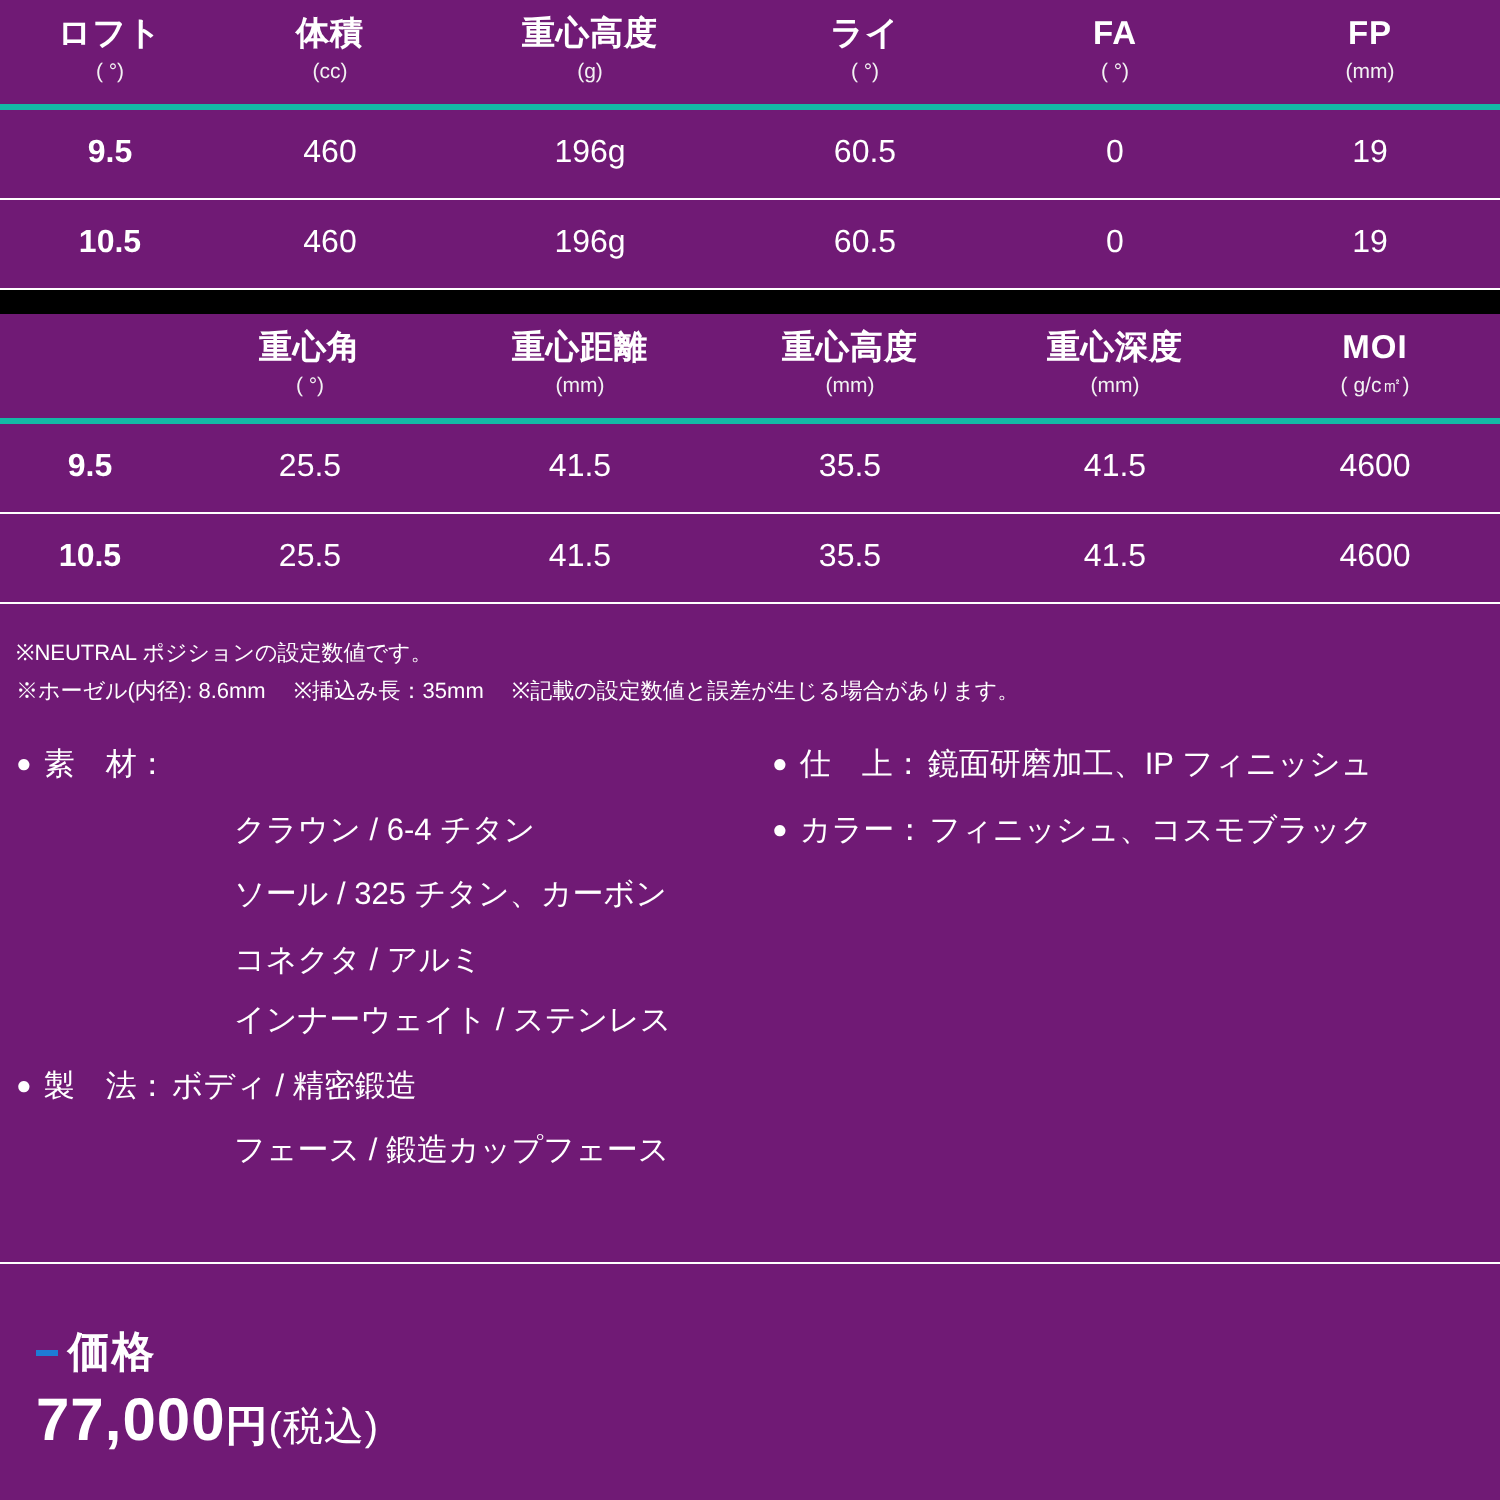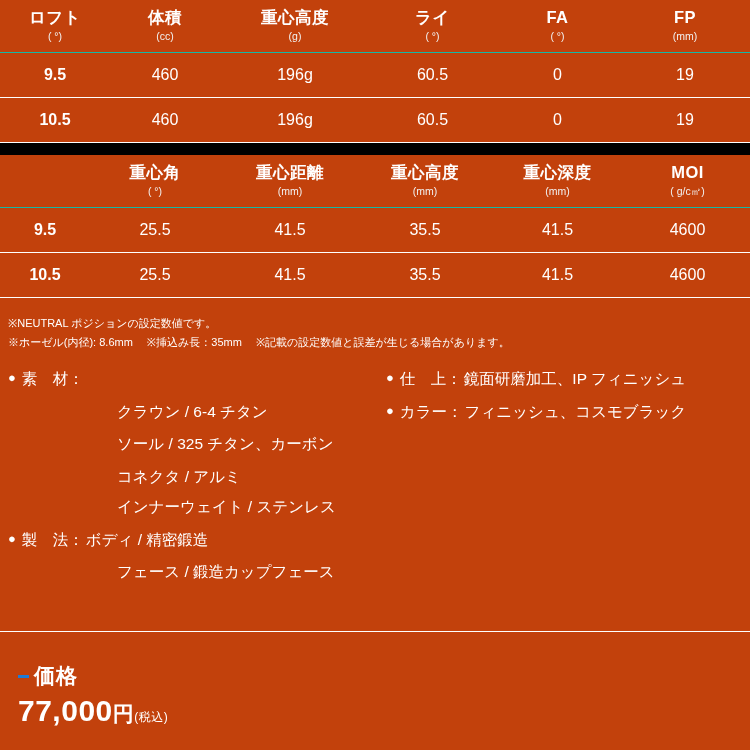--- a/index.html
+++ b/index.html
@@ -12,21 +12,21 @@
     height: 750px;
     overflow: hidden;
     font-family: "Liberation Sans", sans-serif;
     color: #ffffff;
     -webkit-font-smoothing: antialiased;
   }
   .page {
     position: relative;
     width: 750px;
     height: 750px;
-    background: #c2410c;
+    background: #701a75;
   }
 
   
   table.spec {
     width: 750px;
     border-collapse: collapse;
     table-layout: fixed;
   }
   table.spec th, table.spec td {
     text-align: center;
@@ -47,21 +47,21 @@
   .hdr-unit {
     font-size: 10.5px;
     display: block;
     margin-top: 3px;
     color: #f2f2f2;
   }
   .data-row td {
     font-size: 16px;
     height: 44px;
     vertical-align: middle;
-    border-top: 1px solid #14b8a6;
+    border-top: 3px solid #14b8a6;
     border-bottom: 1px solid #ffffff;
   }
   .data-row td.loft {
     font-weight: bold;
   }
   .table1 .data-row.r1 td { border-bottom: 1px solid #ffffff; }
   .table1 .data-row.r2 td { border-top: none; border-bottom: 1px solid #ffffff; }
   .table2 .data-row.r2 td { border-top: none; border-bottom: 1px solid #ffffff; }
 
   .gap-black {
@@ -142,21 +142,21 @@
     background: #1e7bd6;
     margin-right: 5px;
   }
   .price-main {
     margin-top: 4px;
     font-size: 30px;
     font-weight: bold;
     letter-spacing: 0.5px;
   }
   .price-yen { font-size: 21px; font-weight: bold; }
-  .price-tax { font-size: 12px; font-weight: normal; }
+  .price-tax { font-size: 20px; font-weight: normal; }
 </style>
 </head>
 <body>
 
 <div class="page">
 
   <table class="spec table1">
     <colgroup>
       <col style="width:110px">
         <col style="width:110px">

